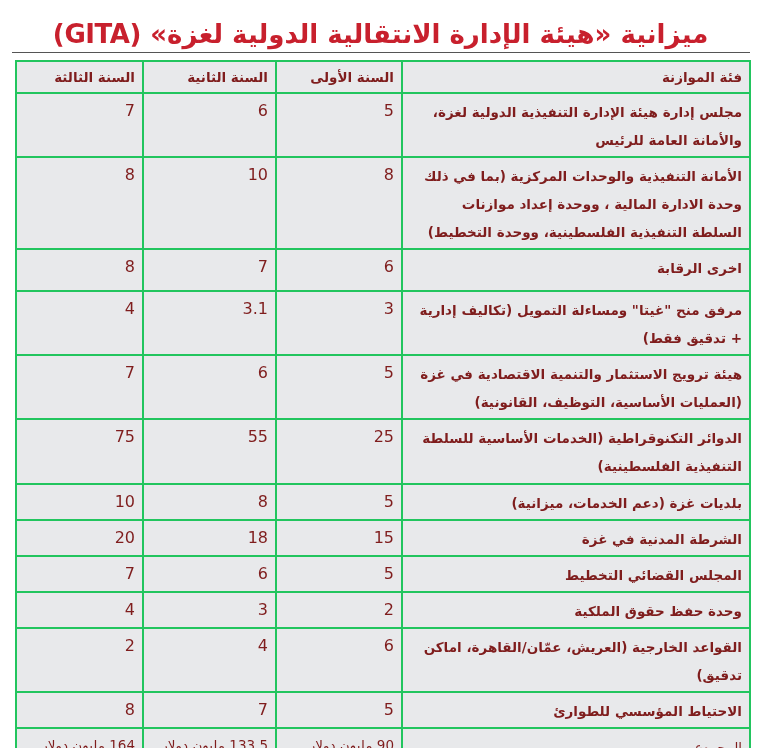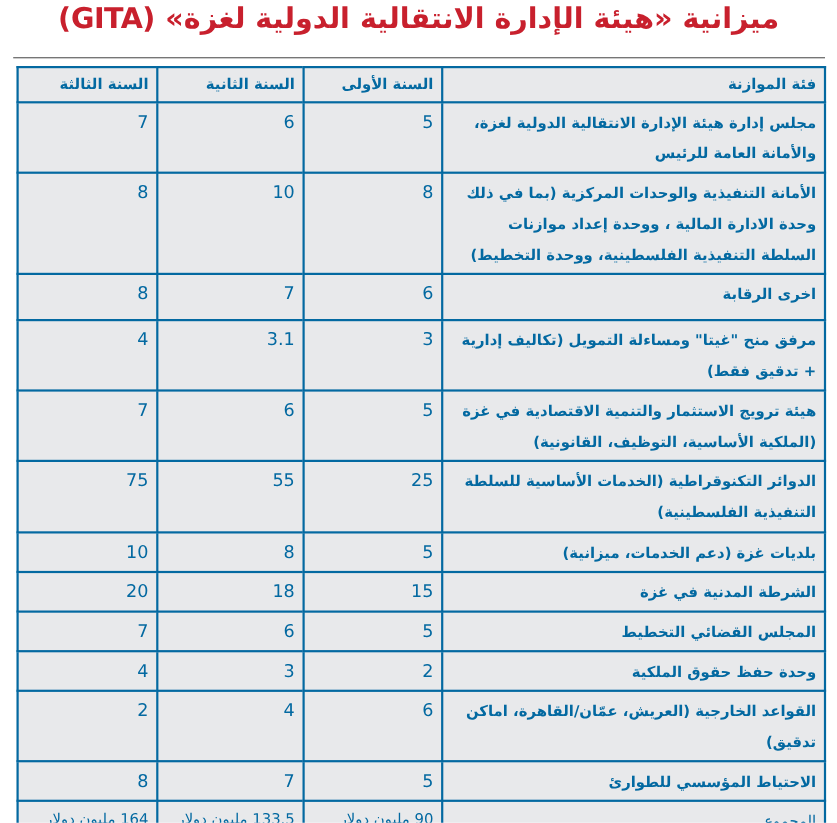--- a/index.html
+++ b/index.html
@@ -1,26 +1,26 @@
 <!DOCTYPE html>
 <html><head>
   <meta charset="utf-8">
   <style>
     html, body { margin:0; padding:0; background:#ffffff; }
     body { width:761px; height:748px; position:relative; overflow:hidden;
            font-family:"DejaVu Sans", sans-serif; }
-    .title { position:absolute; left:0; top:0; width:761px; text-align:center;
+    .title { position:absolute; left:0; top:17px; width:761px; text-align:center;
              direction:rtl; color:#c8202d; font-weight:bold; font-size:26px;
              line-height:34px; letter-spacing:-0.5px; }
     .rule { position:absolute; left:12px; top:52px; width:738px; height:1px; background:#555; }
     table.budget { position:absolute; left:15px; top:60px; width:734px;
                    border-collapse:collapse; direction:rtl; table-layout:fixed;
                    background:#e8e9eb; }
-    table.budget th, table.budget td { border:2px solid #0369a1; vertical-align:top;
-                   padding:4px 7px 2px 7px; color:#0369a1; }
+    table.budget th, table.budget td { border:2px solid #22c55e; vertical-align:top;
+                   padding:4px 7px 2px 7px; color:#7f1d1d; }
     table.budget th { font-weight:bold; font-size:13.5px; text-align:right; height:26px;
                       line-height:26px; padding-top:2px; padding-bottom:2px; }
     td.cat { font-weight:bold; font-size:13.5px; line-height:28px; text-align:right; }
     td.num { font-family:"DejaVu Sans", sans-serif; font-size:16px; line-height:26px;
              text-align:left; direction:ltr; padding-left:8px; padding-right:8px; }
     td.num span { display:block; text-align:right; direction:rtl; }
     td.total { font-size:13.5px; line-height:24px; }
     col.c-cat { width:348px; }
     col.c-y1 { width:126px; }
     col.c-y2 { width:133px; }
@@ -42,21 +42,21 @@
   <thead>
     <tr>
       <th>فئة الموازنة</th>
       <th>السنة الأولى</th>
       <th>السنة الثانية</th>
       <th>السنة الثالثة</th>
     </tr>
   </thead>
   <tbody>
     <tr style="height:63px">
-      <td class="cat">مجلس إدارة هيئة الإدارة الانتقالية الدولية لغزة، والأمانة العامة للرئيس</td>
+      <td class="cat">مجلس إدارة هيئة الإدارة التنفيذية الدولية لغزة، والأمانة العامة للرئيس</td>
       <td class="num">
           <span>5</span>
         </td>
       <td class="num">
           <span>6</span>
         </td>
       <td class="num">
           <span>7</span>
         </td>
     </tr>
@@ -90,21 +90,21 @@
           <span>3</span>
         </td>
       <td class="num">
           <span>3.1</span>
         </td>
       <td class="num">
           <span>4</span>
         </td>
     </tr>
     <tr style="height:64px">
-      <td class="cat">هيئة ترويج الاستثمار والتنمية الاقتصادية في غزة (الملكية الأساسية، التوظيف، القانونية)</td>
+      <td class="cat">هيئة ترويج الاستثمار والتنمية الاقتصادية في غزة (العمليات الأساسية، التوظيف، القانونية)</td>
       <td class="num">
           <span>5</span>
         </td>
       <td class="num">
           <span>6</span>
         </td>
       <td class="num">
           <span>7</span>
         </td>
     </tr>

